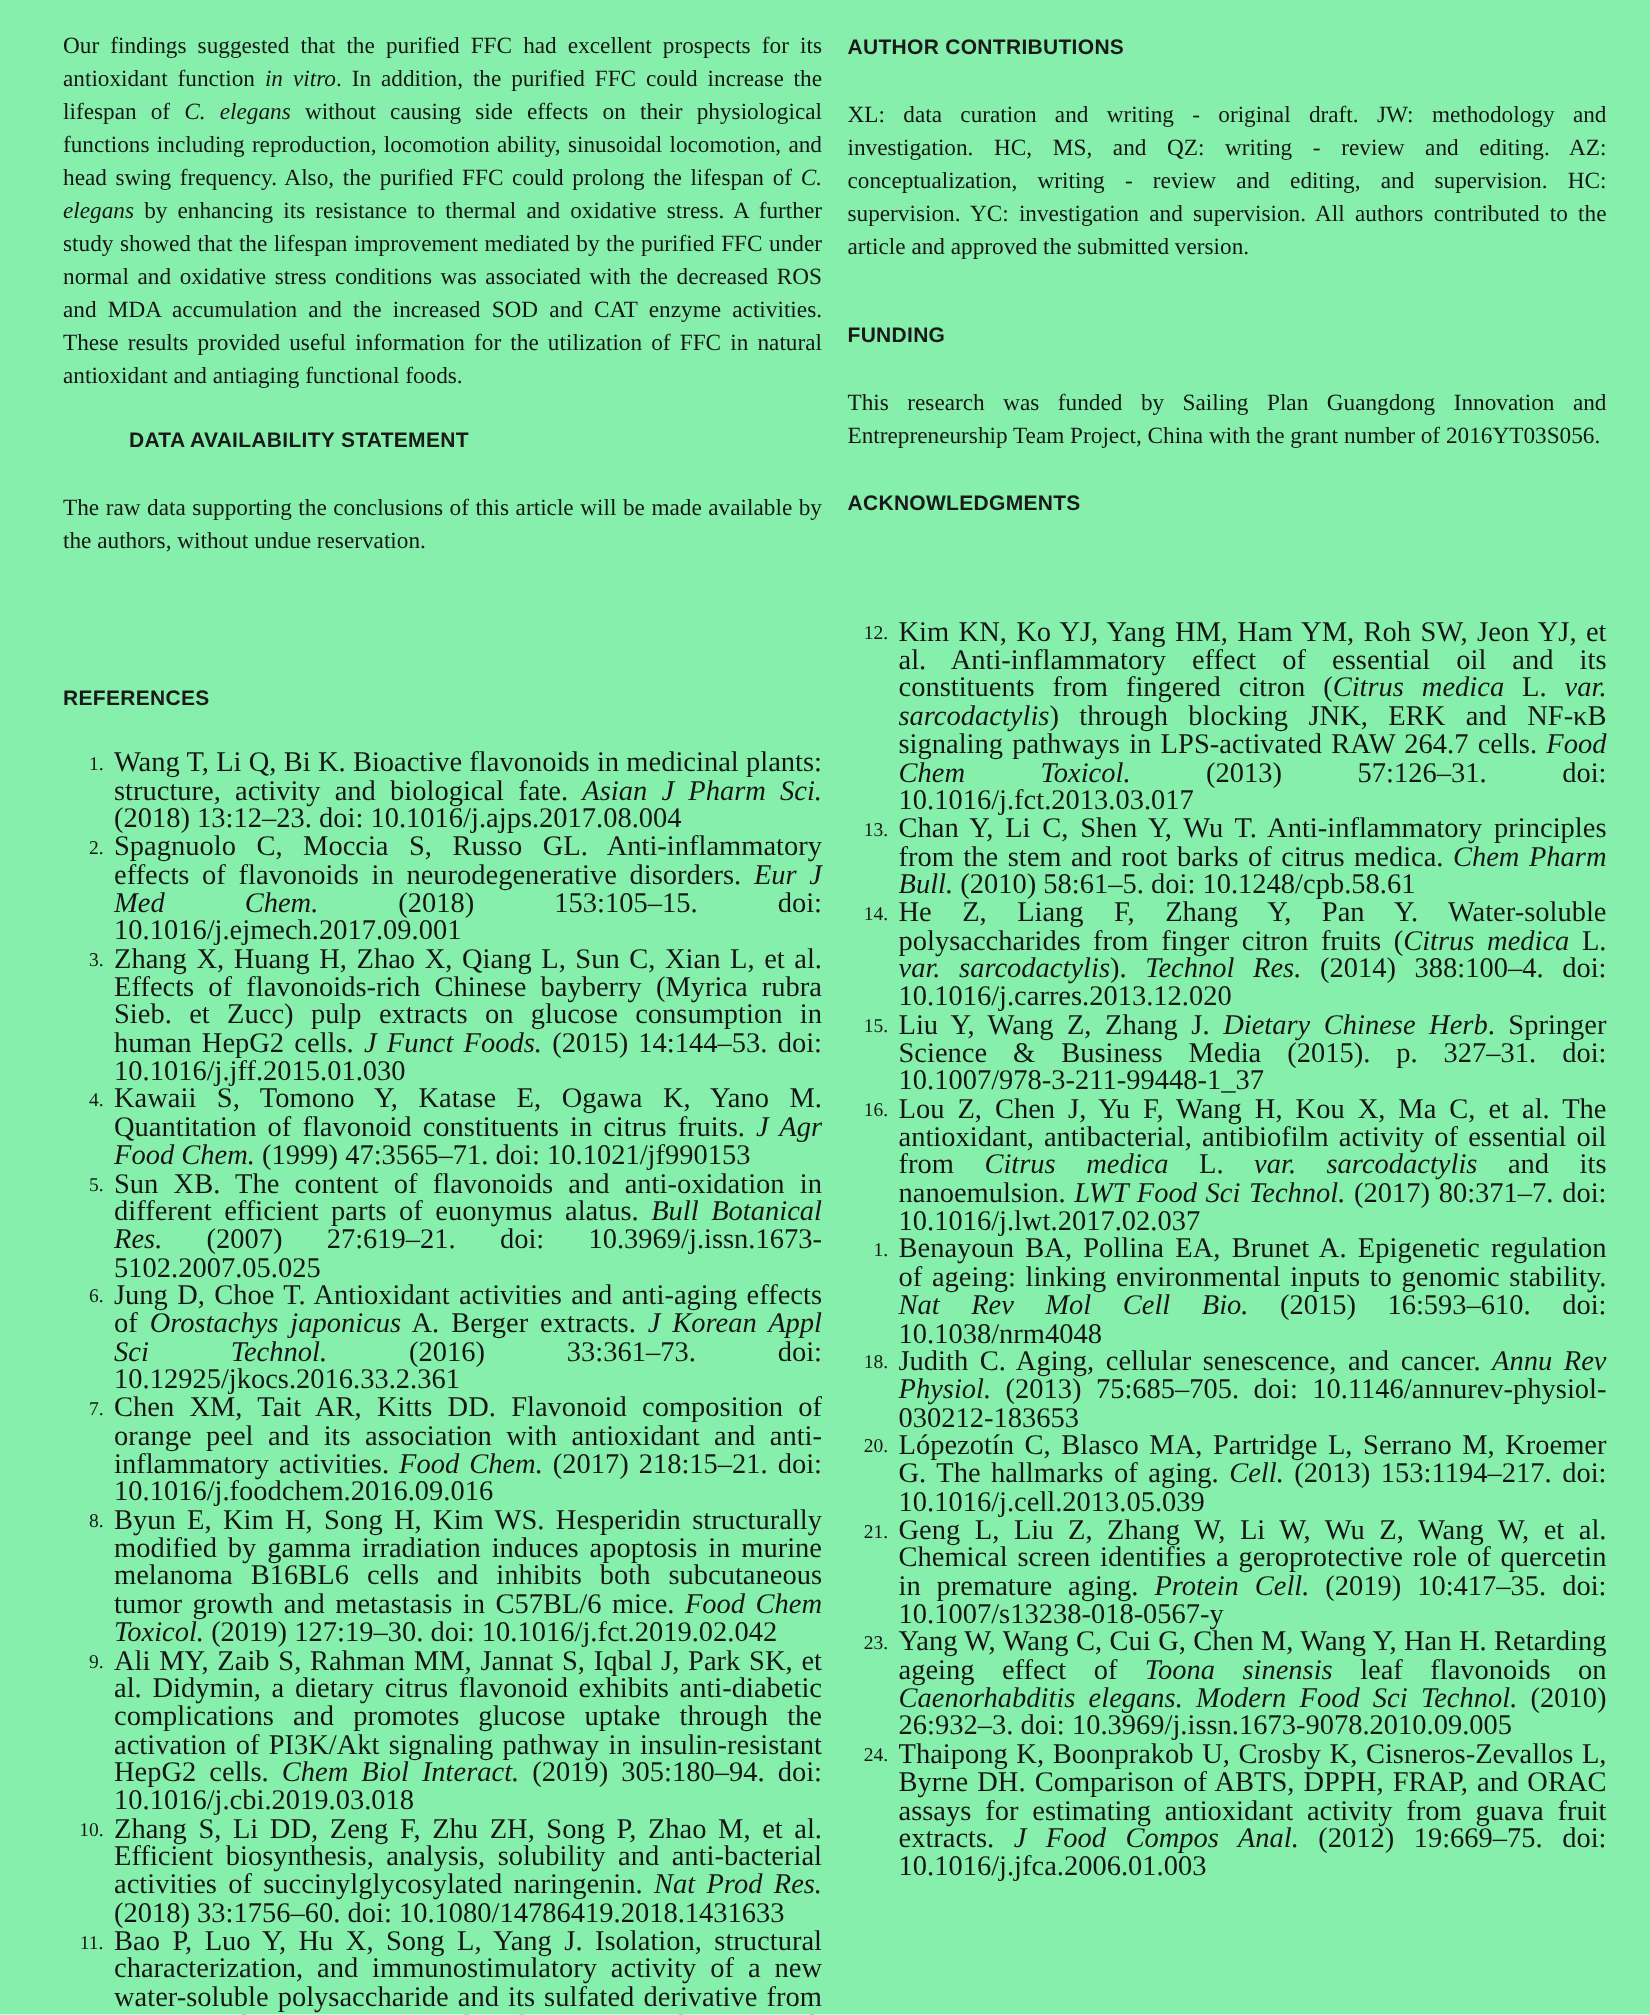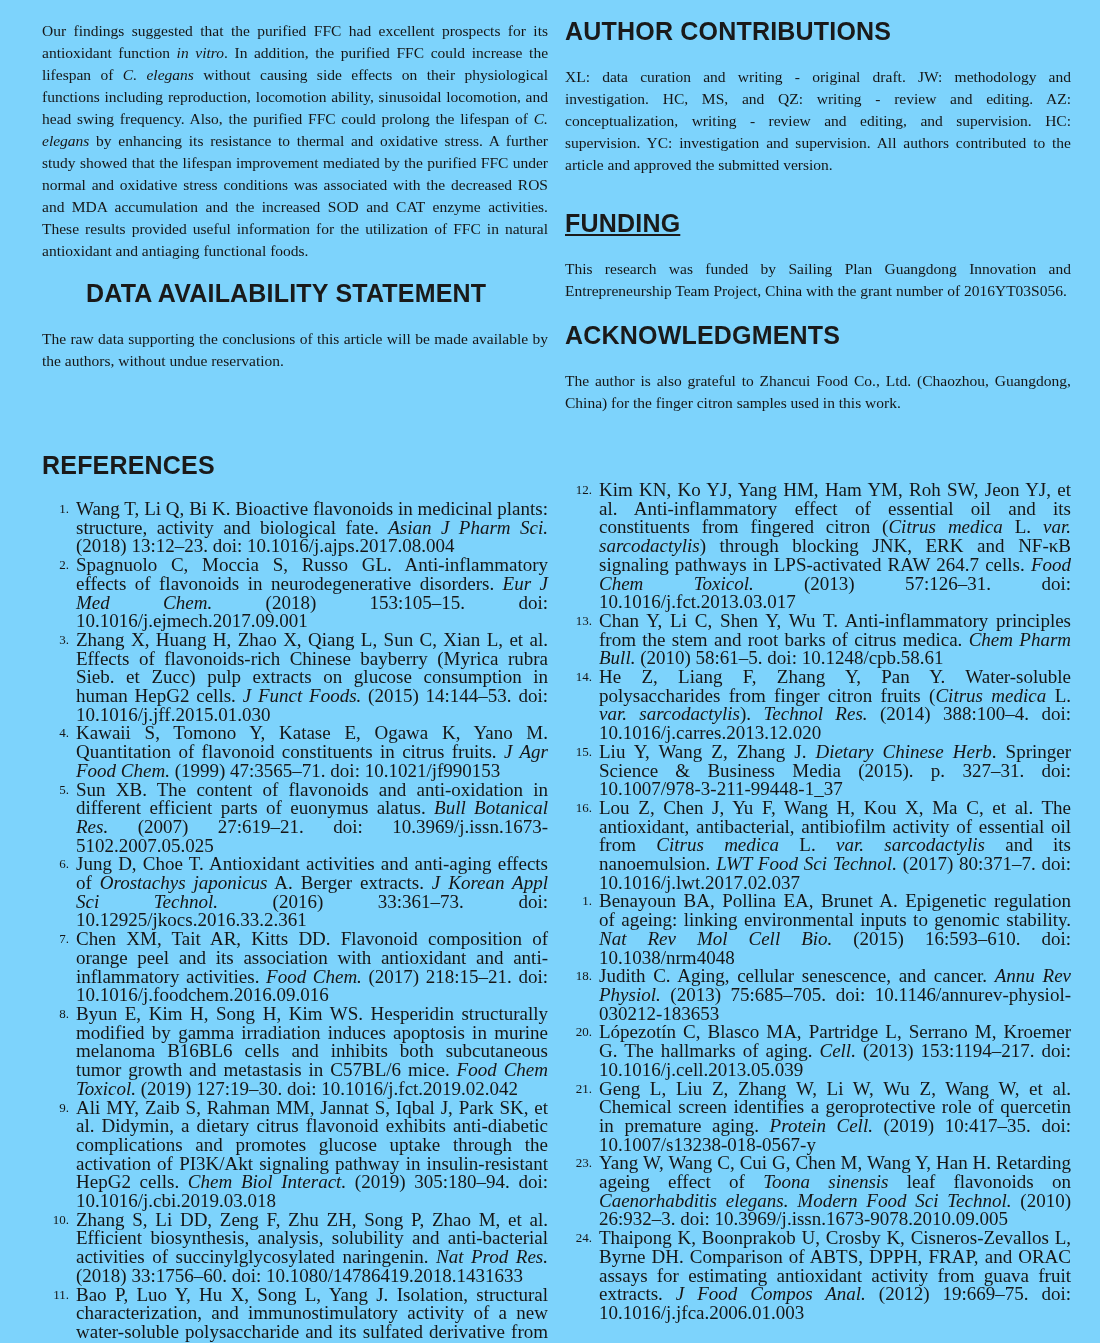--- a/index.html
+++ b/index.html
@@ -1,48 +1,48 @@
 <!DOCTYPE html>
 <html><head>
 <meta charset="utf-8">
 <style>
   html, body { margin: 0; padding: 0; background: #ffffff; }
   .page {
     position: relative;
     width: 1100px;
     height: 1343px;
-    background: #7dd3fc;
+    background: #86efac;
     box-sizing: border-box;
     display: flex;
     padding: 20px 28px 0 42px;
     gap: 17px;
     color: #161616;
     font-family: "Liberation Serif", serif;
     overflow: hidden;
   }
   .col { width: 506px; flex: none; }
   .body-text {
     margin: 0;
     font-size: 15.5px;
     line-height: 22px;
     text-align: justify;
   }
   .sec-heading {
     margin: 0;
     font-family: "Liberation Sans", sans-serif;
     font-weight: bold;
-    font-size: 25px;
+    font-size: 14px;
     line-height: 22px;
     letter-spacing: 0.2px;
     color: #1a1a1a;
   }
   .mb-head { margin-bottom: 24px; }
   .mt-das { margin-top: 20px; margin-left: 44px; }
   .mt-refs { margin-top: 82px; }
-  .mt-funding { margin-top: 36px; text-decoration: underline; }
+  .mt-funding { margin-top: 36px; }
   .mt-ack { margin-top: 22px; }
   .ref-list { margin-top: 21px; }
   .ref-list-right { margin-top: 67px; }
   .ref-item { display: flex; }
   .ref-num {
     flex: none;
     width: 27px;
     padding-right: 7px;
     text-align: right;
     font-size: 13px;
@@ -116,21 +116,20 @@
   </div>
 
   <div class="col col-right">
     <h2 class="sec-heading mb-head">AUTHOR CONTRIBUTIONS</h2>
     <p class="body-text">XL: data curation and writing - original draft. JW: methodology and investigation. HC, MS, and QZ: writing - review and editing. AZ: conceptualization, writing - review and editing, and supervision. HC: supervision. YC: investigation and supervision. All authors contributed to the article and approved the submitted version.</p>
 
     <h2 class="sec-heading mt-funding mb-head">FUNDING</h2>
     <p class="body-text">This research was funded by Sailing Plan Guangdong Innovation and Entrepreneurship Team Project, China with the grant number of 2016YT03S056.</p>
 
     <h2 class="sec-heading mt-ack mb-head">ACKNOWLEDGMENTS</h2>
-    <p class="body-text">The author is also grateful to Zhancui Food Co., Ltd. (Chaozhou, Guangdong, China) for the finger citron samples used in this work.</p>
 
     <div class="ref-list ref-list-right">
         <div class="ref-item">
           <div class="ref-num">12.</div>
           <div class="ref-text">Kim KN, Ko YJ, Yang HM, Ham YM, Roh SW, Jeon YJ, et al. Anti-inflammatory effect of essential oil and its constituents from fingered citron (<i>Citrus medica</i> L. <i>var. sarcodactylis</i>) through blocking JNK, ERK and NF-κB signaling pathways in LPS-activated RAW 264.7 cells. <i>Food Chem Toxicol.</i> (2013) 57:126–31. doi: 10.1016/j.fct.2013.03.017</div>
         </div>
         <div class="ref-item">
           <div class="ref-num">13.</div>
           <div class="ref-text">Chan Y, Li C, Shen Y, Wu T. Anti-inflammatory principles from the stem and root barks of citrus medica. <i>Chem Pharm Bull.</i> (2010) 58:61–5. doi: 10.1248/cpb.58.61</div>
         </div>

